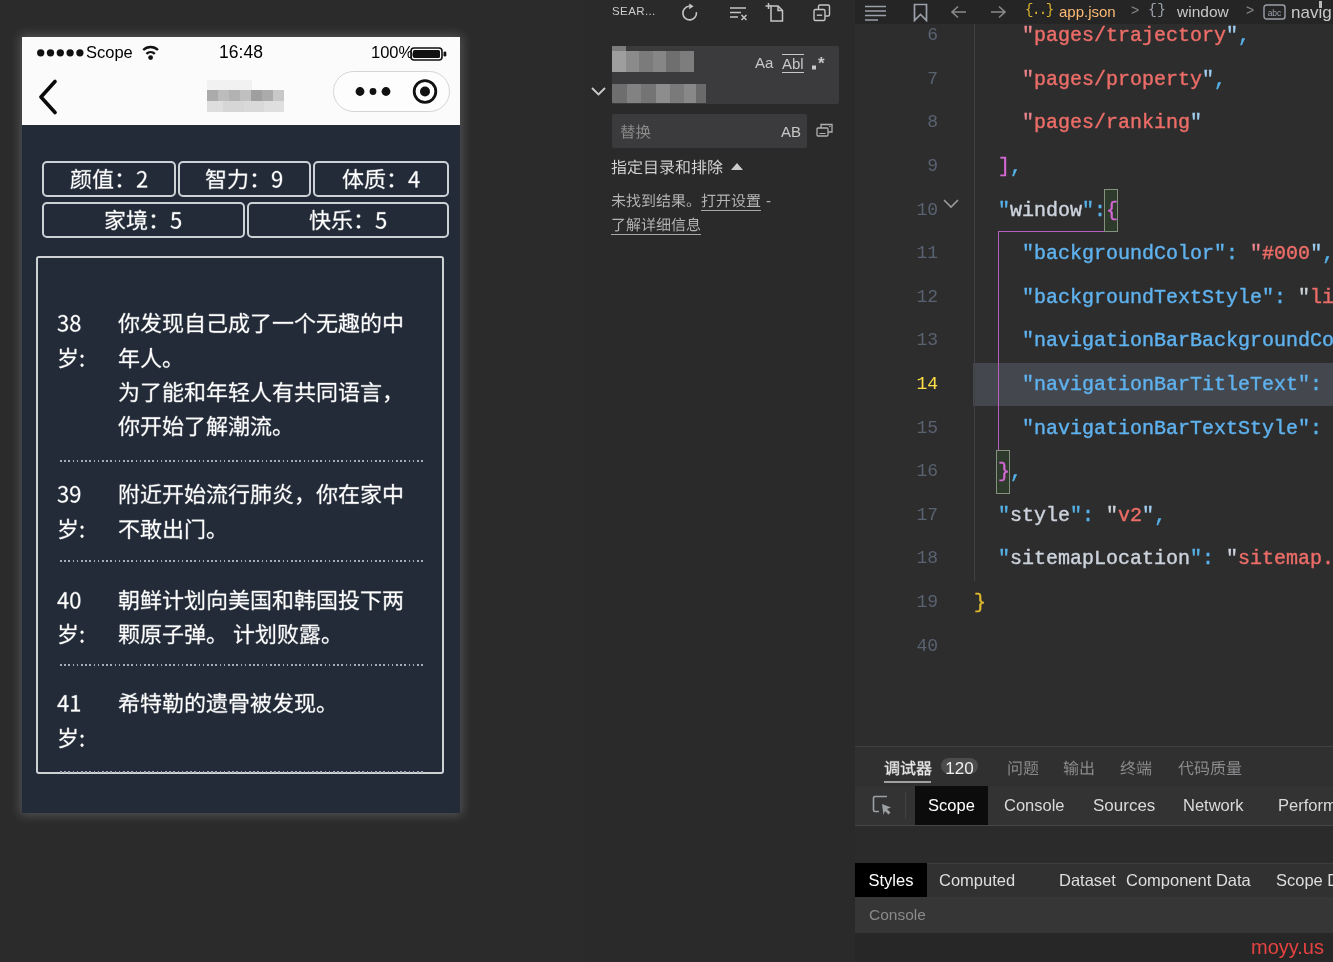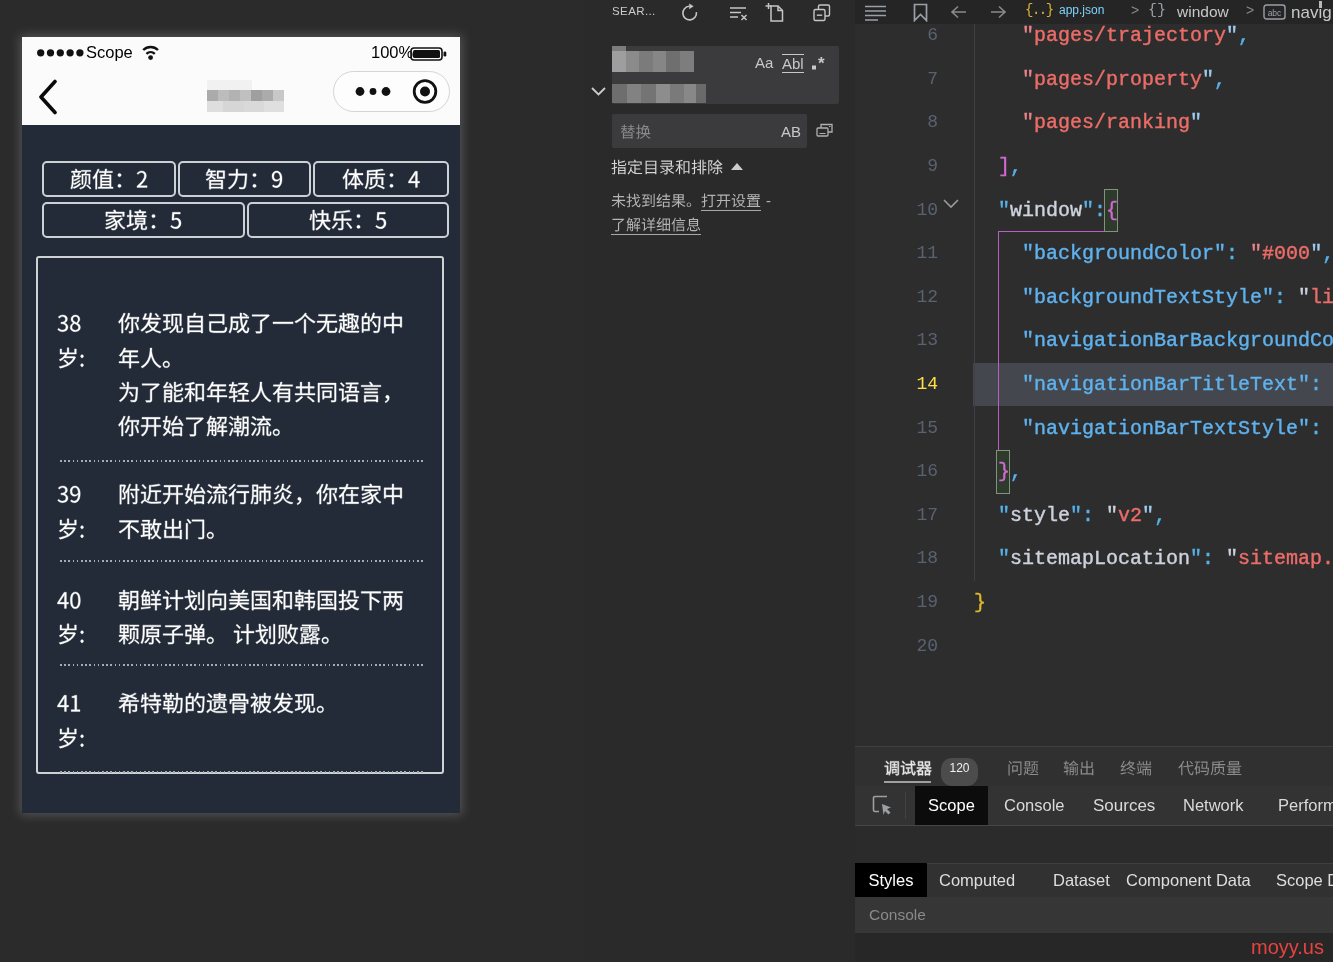--- a/index.html
+++ b/index.html
@@ -39,20 +39,21 @@
         <circle cx="38.3" cy="15.8" r="3.65" fill="#111"></circle>
         <circle cx="48.1" cy="15.8" r="3.65" fill="#111"></circle>
         <circle cx="57.900000000000006" cy="15.8" r="3.65" fill="#111"></circle>
         <g stroke="#111" fill="none" stroke-width="2.4">
           <path d="M 121.2 13.0 A 10.6 10.6 0 0 1 136.0 13.0"></path>
           <path d="M 124.4 16.8 A 6.2 6.2 0 0 1 132.8 16.8"></path>
         </g>
         <circle cx="128.6" cy="20.6" r="2.4" fill="#111"></circle>
       </svg>
       <div class="abs" style="left:64px;top:6px;font-size:16.5px;color:#000">Scope</div>
+      <div class="abs" style="left:0;top:5px;width:438px;text-align:center;font-size:17.5px;color:#000">16:48</div>
       <div class="abs" style="left:349px;top:6px;font-size:16.5px;color:#000">100%</div>
       <svg class="abs" style="left:388px;top:10px" width="40" height="14">
         <rect x="1" y="1" width="31" height="12" rx="3" fill="none" stroke="#111" stroke-width="1.6"></rect>
         <rect x="3" y="3" width="27" height="8" rx="1.5" fill="#111"></rect>
         <rect x="33.5" y="4.5" width="2.8" height="5" rx="1.3" fill="#111"></rect>
       </svg>
       <svg class="abs" style="left:14px;top:42px" width="24" height="36">
         <path d="M 19 2.5 L 5 18 L 19 33.5" fill="none" stroke="#0a0a0a" stroke-width="3.6" stroke-linecap="round" stroke-linejoin="round"></path>
       </svg>
       <div class="mos" style="left:185px;top:42.5px;width:45px;height:10.5px;background:#f1f1f1"></div>
@@ -291,21 +292,21 @@
       <div class="ln" style="left:23px;top:188.6px;color:#596270">10</div>
       <div class="ln" style="left:23px;top:232.2px;color:#596270">11</div>
       <div class="ln" style="left:23px;top:275.8px;color:#596270">12</div>
       <div class="ln" style="left:23px;top:319.4px;color:#596270">13</div>
       <div class="ln" style="left:23px;top:363.0px;color:#fde047">14</div>
       <div class="ln" style="left:23px;top:406.6px;color:#596270">15</div>
       <div class="ln" style="left:23px;top:450.2px;color:#596270">16</div>
       <div class="ln" style="left:23px;top:493.8px;color:#596270">17</div>
       <div class="ln" style="left:23px;top:537.4000000000001px;color:#596270">18</div>
       <div class="ln" style="left:23px;top:581.0000000000001px;color:#596270">19</div>
-      <div class="ln" style="left:23px;top:624.6px;color:#596270">20</div>
+      <div class="ln" style="left:23px;top:624.6px;color:#596270">40</div>
       <svg class="abs" style="left:86px;top:196px" width="20" height="16">
         <path d="M 3 4 L 10 11 L 17 4" fill="none" stroke="#9a9a9a" stroke-width="1.6"></path>
       </svg>
       <div class="code" style="left:119px;top:14.2px">    <span class="q1">"</span><span class="s">pages/trajectory</span><span class="q2">"</span><span class="pc">,</span></div>
       <div class="code" style="left:119px;top:57.8px">    <span class="q1">"</span><span class="s">pages/property</span><span class="q2">"</span><span class="pc">,</span></div>
       <div class="code" style="left:119px;top:101.4px">    <span class="q1">"</span><span class="s">pages/ranking</span><span class="q2">"</span></div>
       <div class="code" style="left:119px;top:145.0px">  <span class="b2">]</span><span class="pc">,</span></div>
       <div class="code" style="left:119px;top:188.6px">  <span class="pc">"</span><span class="w">window</span><span class="pc">":</span><span class="b2">{</span></div>
       <div class="code" style="left:119px;top:232.2px">    <span class="k">"backgroundColor"</span><span class="pc">:</span> <span class="q1">"</span><span class="s">#000</span><span class="q2">"</span><span class="pc">,</span></div>
       <div class="code" style="left:119px;top:275.8px">    <span class="k">"backgroundTextStyle"</span><span class="pc">:</span> <span class="q3">"</span><span class="s">light</span></div>
@@ -324,21 +325,21 @@
       <svg class="abs" style="left:57px;top:3px" width="17" height="19">
         <path d="M 2.5 1.5 H 14.5 V 17.5 L 8.5 11.5 L 2.5 17.5 Z" fill="none" stroke="#9aa0a8" stroke-width="1.7"></path>
       </svg>
       <svg class="abs" style="left:95px;top:5px" width="18" height="14" fill="none" stroke="#8a8a8a" stroke-width="1.6">
         <path d="M 16 7 H 2 M 8 1.5 L 2 7 L 8 12.5"></path>
       </svg>
       <svg class="abs" style="left:134px;top:5px" width="18" height="14" fill="none" stroke="#8a8a8a" stroke-width="1.6">
         <path d="M 2 7 H 16 M 10 1.5 L 16 7 L 10 12.5"></path>
       </svg>
       <div class="abs" style="left:170px;top:2px;font:14px 'Liberation Mono',monospace;letter-spacing:-1.5px;color:#dcb530">{..}</div>
-      <div class="abs" style="left:204px;top:3px;font-size:12px;color:#7dd3fc">app.json</div>
+      <div class="abs" style="left:204px;top:3px;font-size:15px;color:#fdba74">app.json</div>
       <div class="abs" style="left:276px;top:2px;font-size:14px;color:#8a8a8a">&gt;</div>
       <div class="abs" style="left:293px;top:2px;font:15px 'Liberation Mono',monospace;color:#9aa0a8">{}</div>
       <div class="abs" style="left:322px;top:3px;font-size:15.5px;color:#c8c8c8">window</div>
       <div class="abs" style="left:391px;top:2px;font-size:14px;color:#8a8a8a">&gt;</div>
       <svg class="abs" style="left:408px;top:4px" width="23" height="16">
         <rect x="1" y="1" width="21" height="14" rx="2.5" fill="none" stroke="#9aa0a8" stroke-width="1.4"></rect>
         <text x="11.5" y="11.5" font-family="Liberation Sans" font-size="8.5" fill="#9aa0a8" text-anchor="middle">abc</text>
       </svg>
       <div class="abs" style="left:436px;top:3px;font-size:17px;color:#c8c8c8">navig</div>
       <div class="abs" style="left:464px;top:1px;width:2.5px;height:7px;background:#b9b9b9"></div>
@@ -348,21 +349,21 @@
       <div class="abs" style="left:0;top:40px;width:478px;height:39px;background:#333334"></div>
       <div class="abs" style="left:0;top:79px;width:478px;height:38px;background:#2b2b2c;border-top:1px solid #464646"></div>
       <div class="abs" style="left:0;top:117px;width:478px;height:34px;background:#313132;border-top:1px solid #3e3e3e"></div>
       <div class="abs" style="left:0;top:151px;width:478px;height:36px;background:#363637"></div>
       <div class="abs" style="left:0;top:187px;width:478px;height:29px;background:#272728"></div>
       <svg class="" style="position:absolute;left:29px;top:14px;overflow:visible" width="48" height="20">
         <g transform="translate(0,14.1) scale(0.016000,-0.016000)">
           <path d="M105 772C159 726 226 659 256 615L309 668C277 710 209 774 154 818ZM43 526V454H184V107C184 54 148 15 128 -1C142 -12 166 -37 175 -52C188 -35 212 -15 345 91C331 44 311 0 283 -39C298 -47 327 -68 338 -79C436 57 450 268 450 422V728H856V11C856 -4 851 -9 836 -9C822 -10 775 -10 723 -8C733 -27 744 -58 747 -77C818 -77 861 -76 888 -65C915 -52 924 -30 924 10V795H383V422C383 327 380 216 352 113C344 128 335 149 330 164L257 108V526ZM620 698V614H512V556H620V454H490V397H818V454H681V556H793V614H681V698ZM512 315V35H570V81H781V315ZM570 259H723V138H570Z M1120 775C1171 731 1235 667 1265 626L1317 678C1287 718 1222 778 1170 821ZM1777 796C1819 752 1865 691 1885 651L1940 688C1918 727 1871 785 1829 828ZM1050 526V454H1189V94C1189 51 1159 22 1141 11C1154 -4 1172 -36 1179 -54C1194 -36 1221 -18 1392 97C1385 112 1376 141 1371 161L1260 89V526ZM1671 835 1677 632H1346V560H1680C1698 183 1745 -74 1869 -77C1907 -77 1947 -35 1967 134C1953 140 1921 160 1907 175C1901 77 1889 21 1871 21C1809 24 1770 251 1754 560H1959V632H1751C1749 697 1747 765 1747 835ZM1360 61 1381 -10C1465 15 1574 47 1679 78L1669 145L1552 112V344H1646V414H1378V344H1483V93Z M2196 730H2366V589H2196ZM2622 730H2802V589H2622ZM2614 484C2656 468 2706 443 2740 420H2452C2475 452 2495 485 2511 518L2437 532V795H2128V524H2431C2415 489 2392 454 2364 420H2052V353H2298C2230 293 2141 239 2030 198C2045 184 2064 158 2072 141L2128 165V-80H2198V-51H2365V-74H2437V229H2246C2305 267 2355 309 2396 353H2582C2624 307 2679 264 2739 229H2555V-80H2624V-51H2802V-74H2875V164L2924 148C2934 166 2955 194 2972 208C2863 234 2751 288 2675 353H2949V420H2774L2801 449C2768 475 2704 506 2653 524ZM2553 795V524H2875V795ZM2198 15V163H2365V15ZM2624 15V163H2802V15Z" fill="#e8e8e8" stroke="#e8e8e8" stroke-width="31.2"></path>
         </g>
       </svg>
-      <div class="abs" style="left:86px;top:11.5px;width:37px;height:28px;background:#4c4c4c;border-radius:11px;color:#f0f0f0;font-size:12px;text-align:center;line-height:21px">120</div>
+      <div class="abs" style="left:86px;top:11.5px;width:37px;height:16px;background:#4c4c4c;border-radius:11px;color:#f0f0f0;font-size:17px;text-align:center;line-height:21px">120</div>
       <svg class="" style="position:absolute;left:152px;top:14px;overflow:visible" width="32" height="20">
         <g transform="translate(0,14.1) scale(0.016000,-0.016000)">
           <path d="M93 615V-80H167V615ZM104 791C154 739 220 666 253 623L310 665C277 707 209 777 158 827ZM355 784V713H832V25C832 8 826 2 809 2C792 1 732 0 672 3C682 -18 694 -51 697 -73C778 -73 832 -72 865 -59C896 -46 907 -24 907 25V784ZM322 536V103H391V168H673V536ZM391 468H600V236H391Z M1176 615H1380V539H1176ZM1176 743H1380V668H1176ZM1108 798V484H1450V798ZM1695 530C1688 271 1668 143 1458 77C1471 65 1488 42 1494 27C1722 103 1751 248 1758 530ZM1730 186C1793 141 1870 75 1908 33L1954 79C1914 120 1835 183 1774 226ZM1124 302C1119 157 1100 37 1033 -41C1049 -49 1077 -68 1088 -78C1125 -30 1149 28 1164 98C1254 -35 1401 -58 1614 -58H1936C1940 -39 1952 -9 1963 6C1905 4 1660 4 1615 4C1495 5 1395 11 1317 43V186H1483V244H1317V351H1501V410H1049V351H1252V81C1222 105 1197 136 1178 176C1183 214 1186 255 1188 298ZM1540 636V215H1603V579H1841V219H1907V636H1719C1731 664 1744 699 1757 733H1955V794H1499V733H1681C1672 700 1661 664 1650 636Z" fill="#8c8c8e"></path>
         </g>
       </svg>
       <svg class="" style="position:absolute;left:208px;top:14px;overflow:visible" width="32" height="20">
         <g transform="translate(0,14.1) scale(0.016000,-0.016000)">
           <path d="M734 447V85H793V447ZM861 484V5C861 -6 857 -9 846 -10C833 -10 793 -10 747 -9C757 -27 765 -54 767 -71C826 -71 866 -70 890 -60C915 -49 922 -31 922 5V484ZM71 330C79 338 108 344 140 344H219V206C152 190 90 176 42 167L59 96L219 137V-79H285V154L368 176L362 239L285 221V344H365V413H285V565H219V413H132C158 483 183 566 203 652H367V720H217C225 756 231 792 236 827L166 839C162 800 157 759 150 720H47V652H137C119 569 100 501 91 475C77 430 65 398 48 393C56 376 67 344 71 330ZM659 843C593 738 469 639 348 583C366 568 386 545 397 527C424 541 451 557 477 574V532H847V581C872 566 899 551 926 537C935 557 956 581 974 596C869 641 774 698 698 783L720 816ZM506 594C562 635 615 683 659 734C710 678 765 633 826 594ZM614 406V327H477V406ZM415 466V-76H477V130H614V-1C614 -10 612 -12 604 -13C594 -13 568 -13 537 -12C546 -30 554 -57 556 -74C599 -74 630 -74 651 -63C672 -52 677 -33 677 -1V466ZM477 269H614V187H477Z M1104 341V-21H1814V-78H1895V341H1814V54H1539V404H1855V750H1774V477H1539V839H1457V477H1228V749H1150V404H1457V54H1187V341Z" fill="#8c8c8e"></path>
         </g>
       </svg>
@@ -382,18 +383,18 @@
         <path d="M 10 9 L 19 12.5 L 15 14 L 18.5 17.5 L 16.5 19.5 L 13 16 L 11.5 20 Z" fill="#9da0a2" stroke="none"></path>
       </svg>
       <div class="abs" style="left:50px;top:46px;width:1px;height:27px;background:#424242"></div>
       <div class="abs" style="left:60px;top:40px;width:73px;height:39px;background:#0c0c0c;color:#ffffff;font-size:16.5px;text-align:center;line-height:39px">Scope</div>
       <div class="abs" style="left:149px;top:40px;font-size:16.5px;color:#dadada;line-height:39px">Console</div>
       <div class="abs" style="left:238px;top:40px;font-size:17px;color:#dadada;line-height:39px">Sources</div>
       <div class="abs" style="left:328px;top:40px;font-size:16.5px;color:#dadada;line-height:39px">Network</div>
       <div class="abs" style="left:423px;top:40px;font-size:16.5px;color:#dadada;line-height:39px">Perform</div>
       <div class="abs" style="left:0px;top:117px;width:72px;height:34px;background:#000000;color:#ffffff;font-size:16.5px;text-align:center;line-height:34px">Styles</div>
       <div class="abs" style="left:84px;top:117px;font-size:16.5px;color:#dedede;line-height:34px">Computed</div>
-      <div class="abs" style="left:198px;top:117px;font-size:16.5px;color:#dedede;line-height:34px">Dataset</div>
+      <div class="abs" style="left:204px;top:117px;font-size:16.5px;color:#dedede;line-height:34px">Dataset</div>
       <div class="abs" style="left:271px;top:117px;font-size:16.5px;color:#dedede;line-height:34px">Component Data</div>
       <div class="abs" style="left:421px;top:117px;font-size:16.5px;color:#dedede;line-height:34px">Scope D</div>
       <div class="abs" style="left:14px;top:151px;font-size:15.5px;color:#8a8a8a;line-height:36px">Console</div>
       <div class="abs" style="left:396px;top:187px;font-size:20px;color:#e64340;line-height:29px">moyy.us</div>
     </div>
   </div>
 </body></html>

